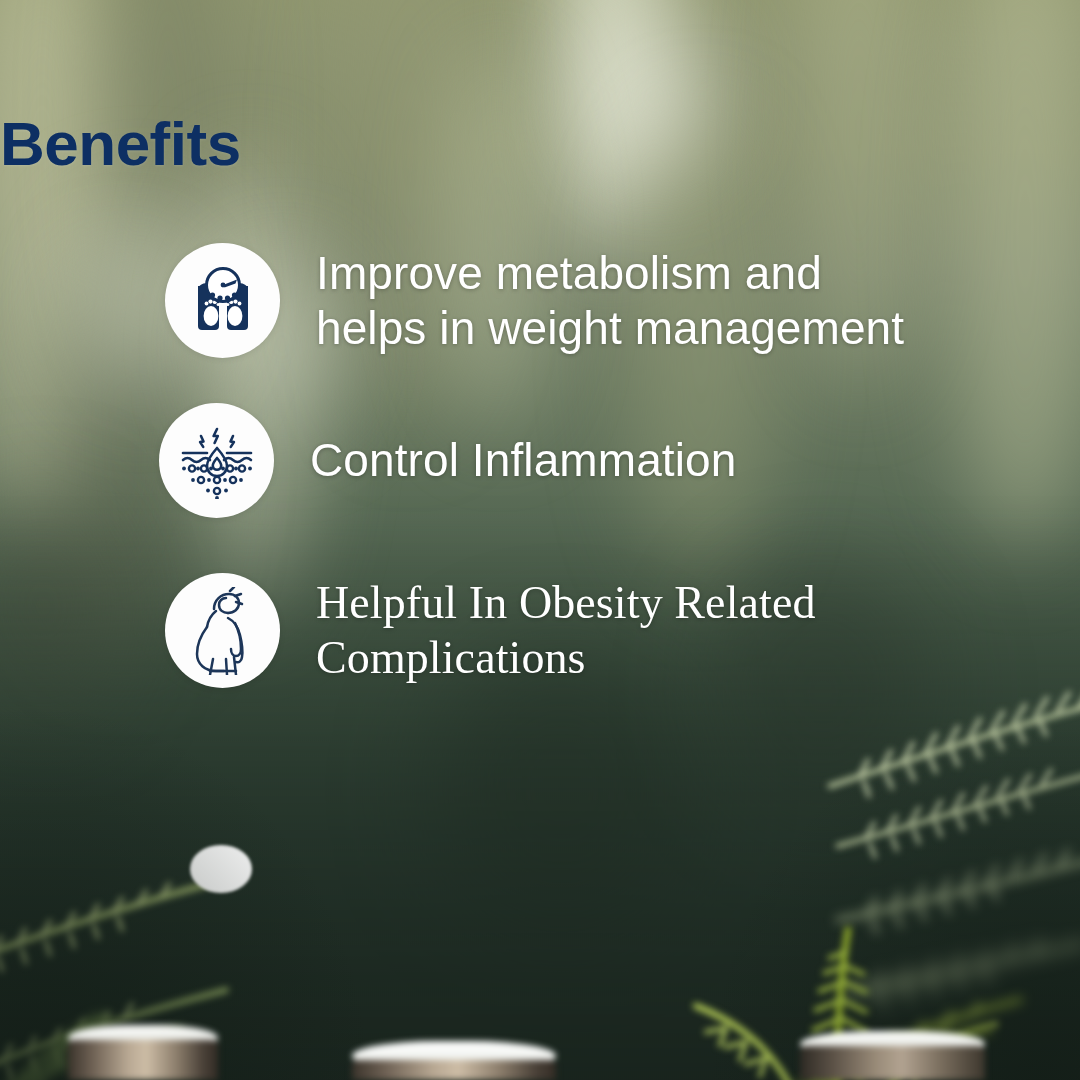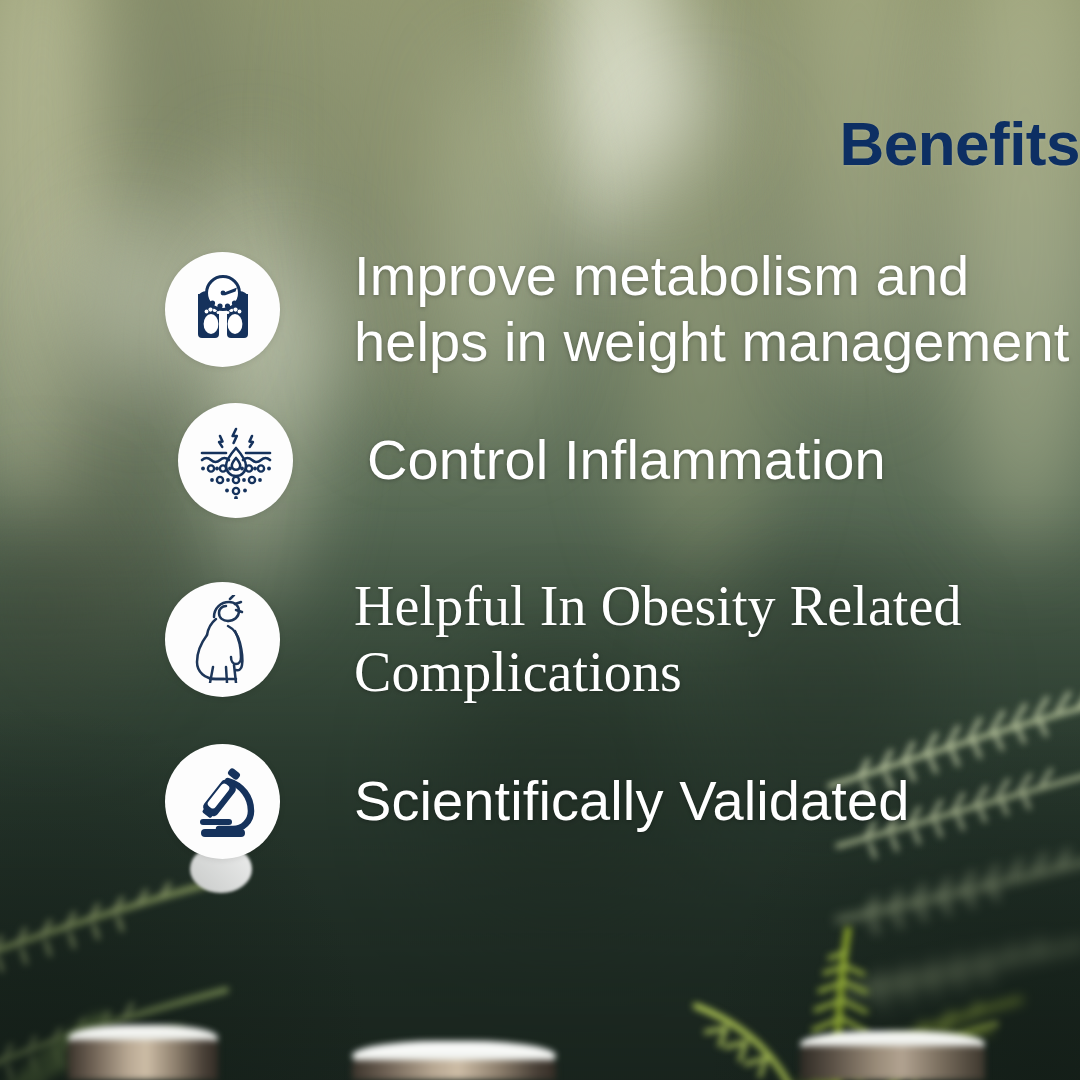--- a/index.html
+++ b/index.html
@@ -90,51 +90,51 @@
   }
   .jar-mid .lid {
     background:linear-gradient(180deg,#ffffff 0%,#f2f4f1 50%,#d6d9d3 100%);
   }
 
   
   #content { position:absolute; inset:0; }
 
   #page-title {
     position:absolute; top:108px; left:0; right:0;
-    text-align:right;
+    text-align:left;
     font-size:62px; font-weight:700; letter-spacing:-0.5px;
     color:#0d2f63;
     text-shadow:0 1px 3px rgba(255,255,255,.12);
   }
 
   .benefit-row { position:absolute; display:flex; align-items:center; }
 
   .icon-circle {
     width:115px; height:115px; flex:0 0 115px;
     border-radius:50%;
     background:#fdfdfd;
     display:flex; align-items:center; justify-content:center;
     box-shadow:0 1px 6px rgba(0,0,0,.10);
   }
   .icon-circle svg { display:block; }
 
   .benefit-text {
-    margin-left:74px;
+    margin-left:36px;
     color:#ffffff;
-    font-size:56px;
+    font-size:46px;
     font-weight:300;
     line-height:1.18;
     letter-spacing:.1px;
     white-space:pre-line;
     text-shadow:0 1px 4px rgba(0,0,0,.28);
   }
 
   
   #row-0 { left:165px; top:243px; }
-  #row-1 { left:178px; top:403px; }
+  #row-1 { left:159px; top:403px; }
   #row-2 { left:165px; top:573px;font-family:Liberation Serif, serif; }
   #row-3 { left:165px; top:744px; }
 </style>
 </head>
 <body>
 
 <div id="bg-stage">
   <div class="bg-base"></div>
 
   <div class="streak s1"></div>
@@ -519,44 +519,14 @@
             <path d="M48 70 l2 18"></path>
             <path d="M24 84 h26"></path>
           </g>
         </svg>
       </span>
     </div>
     <div class="benefit-text">Helpful In Obesity Related
 Complications</div>
   </div>
 
-  <div class="benefit-row" id="row-3">
-    <div class="icon-circle">
-      <span>
-        <svg width="78" height="78" viewBox="0 0 78 78">
-          <g fill="none" stroke="#15325c" stroke-width="6.5" stroke-linecap="round" stroke-linejoin="round">
-
-            <path d="M44 18 c14 4 23 16 23 30 c0 10 -8 18 -18 18 h-14"></path>
-
-            <path d="M24 47 L47 22"></path>
-          </g>
-          <g fill="#15325c">
-
-            <rect x="27" y="16" width="17" height="38" rx="5" transform="rotate(38 35.5 35)"></rect>
-
-            <rect x="44" y="7" width="12" height="8" rx="3" transform="rotate(38 50 11)"></rect>
-
-            <rect x="19" y="45" width="11" height="8" rx="2" transform="rotate(38 24.5 49)"></rect>
-
-            <rect x="16" y="56" width="32" height="6" rx="3"></rect>
-
-            <rect x="17" y="66" width="44" height="8" rx="4"></rect>
-          </g>
-          <g fill="#ffffff">
-            <rect x="29" y="20" width="9" height="28" rx="3.5" transform="rotate(38 35.5 35)"></rect>
-          </g>
-        </svg>
-      </span>
-    </div>
-    <div class="benefit-text">Scientifically Validated</div>
-  </div>
 
 </div>
 
 </body></html>

